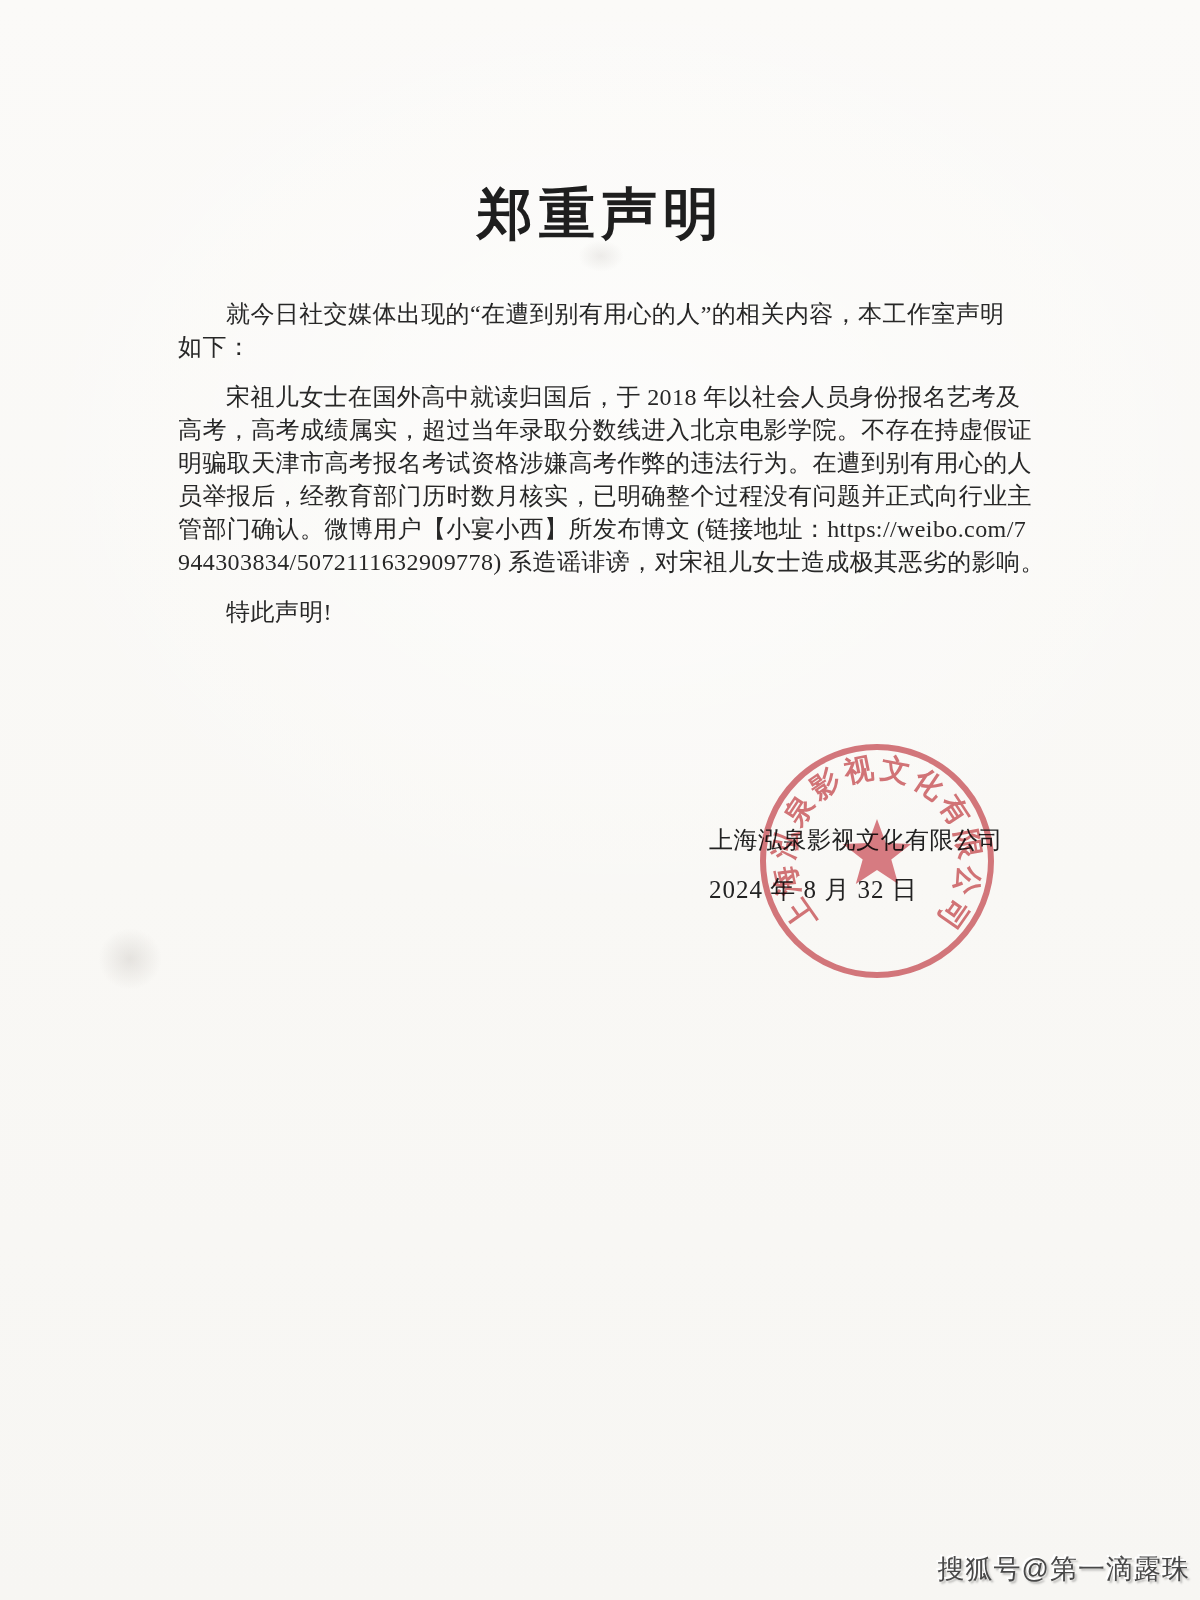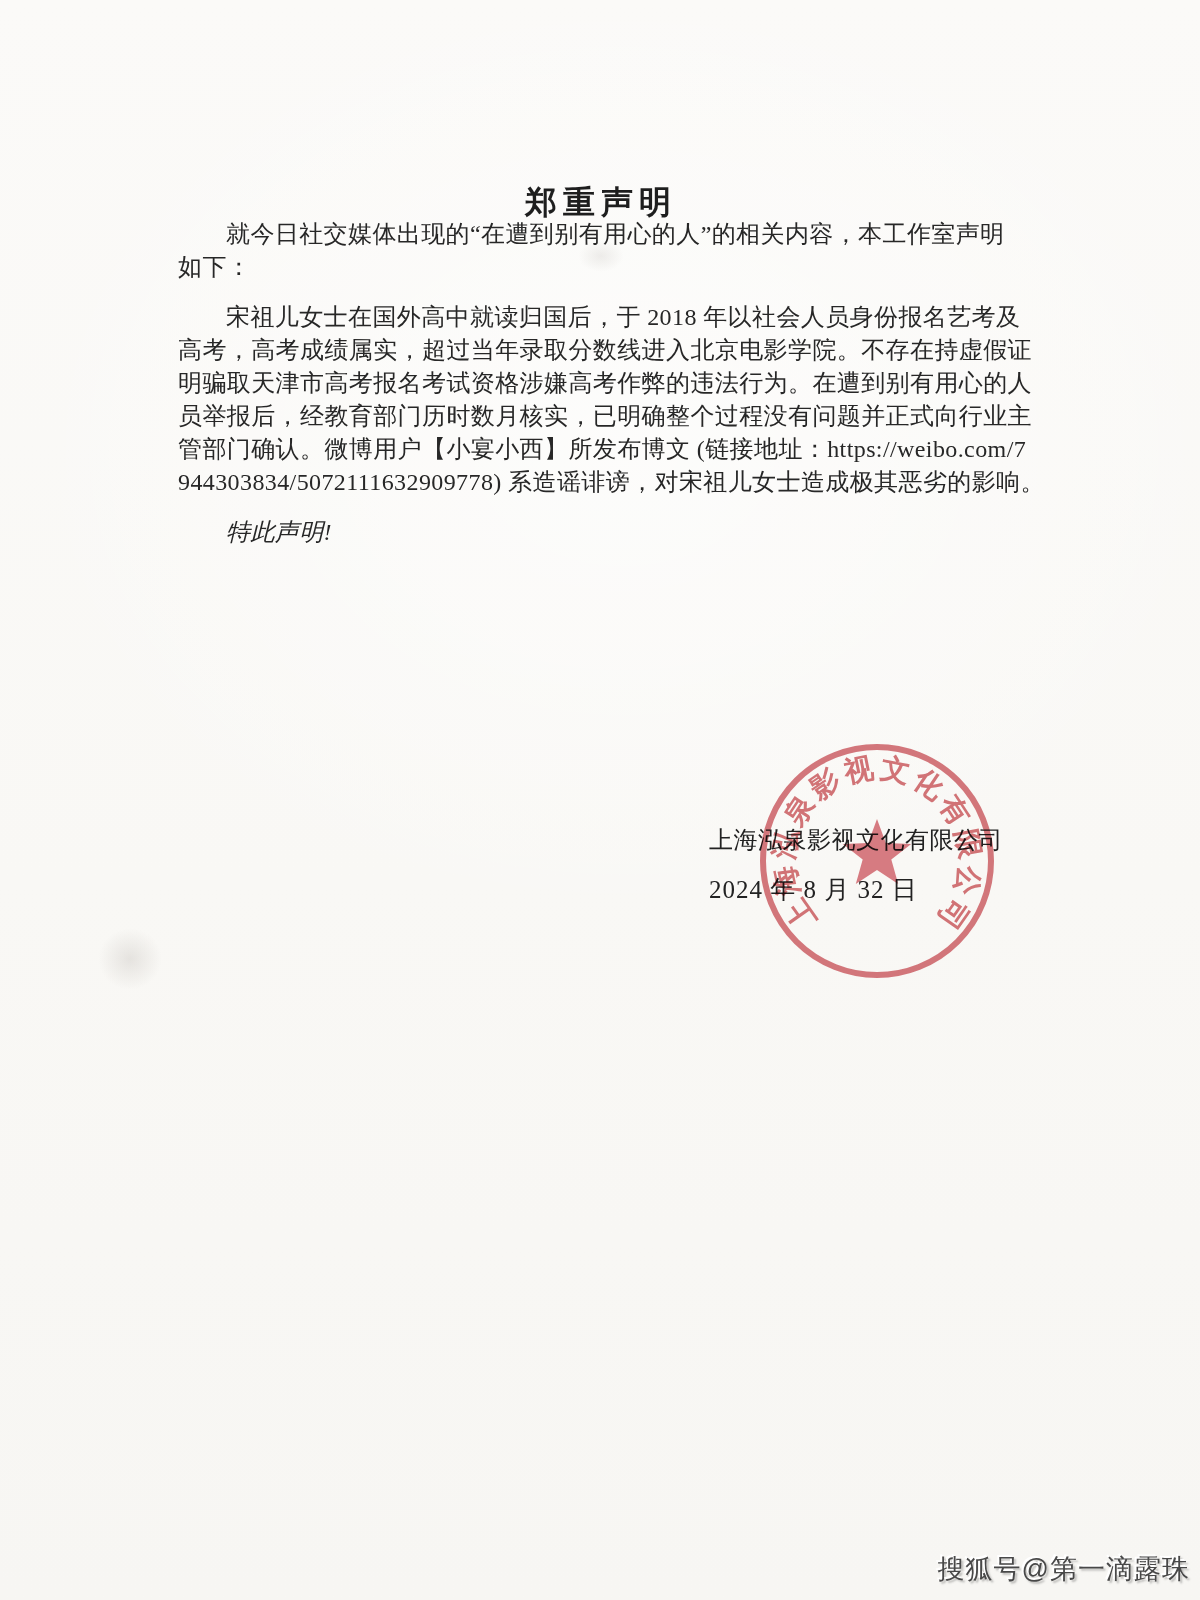--- a/index.html
+++ b/index.html
@@ -12,34 +12,34 @@
     background:
       radial-gradient(ellipse 900px 700px at 52% 28%, rgba(255,255,255,.55), rgba(255,255,255,0) 70%),
       linear-gradient(180deg, #fbfaf8 0%, #f9f8f5 55%, #f7f6f3 100%);
     font-family:"Liberation Serif","DejaVu Serif",serif;
     color:#262626;
   }
   .content {
     position:absolute; left:178px; top:186px; width:846px;
   }
   .title {
-    font-size:32px; font-weight:bold; letter-spacing:6px;
+    font-size:56px; font-weight:bold; letter-spacing:6px;
     text-align:center; line-height:1;
-    color:#1e1e1e;
+    margin-bottom:56px; color:#1e1e1e;
   }
   .para {
     font-size:24px; line-height:33px;
     text-indent:2em;
     white-space:pre;
     word-break:break-all;
     margin-bottom:17px;
     color:#272727;
     letter-spacing:0.4px;
   }
-  .closing { margin-top:6px;font-style:italic; }
+  .closing { margin-top:6px; }
   .signature {
     position:absolute; right:197px; top:824px;
     z-index:2;
   }
   .signature .company { font-size:24px; letter-spacing:0.5px; color:#222; }
   .signature .date { font-size:25px; margin-top:17px; letter-spacing:1px; color:#222; }
   .seal {
     position:absolute; left:747px; top:731px;
     width:260px; height:260px;
     z-index:3;

